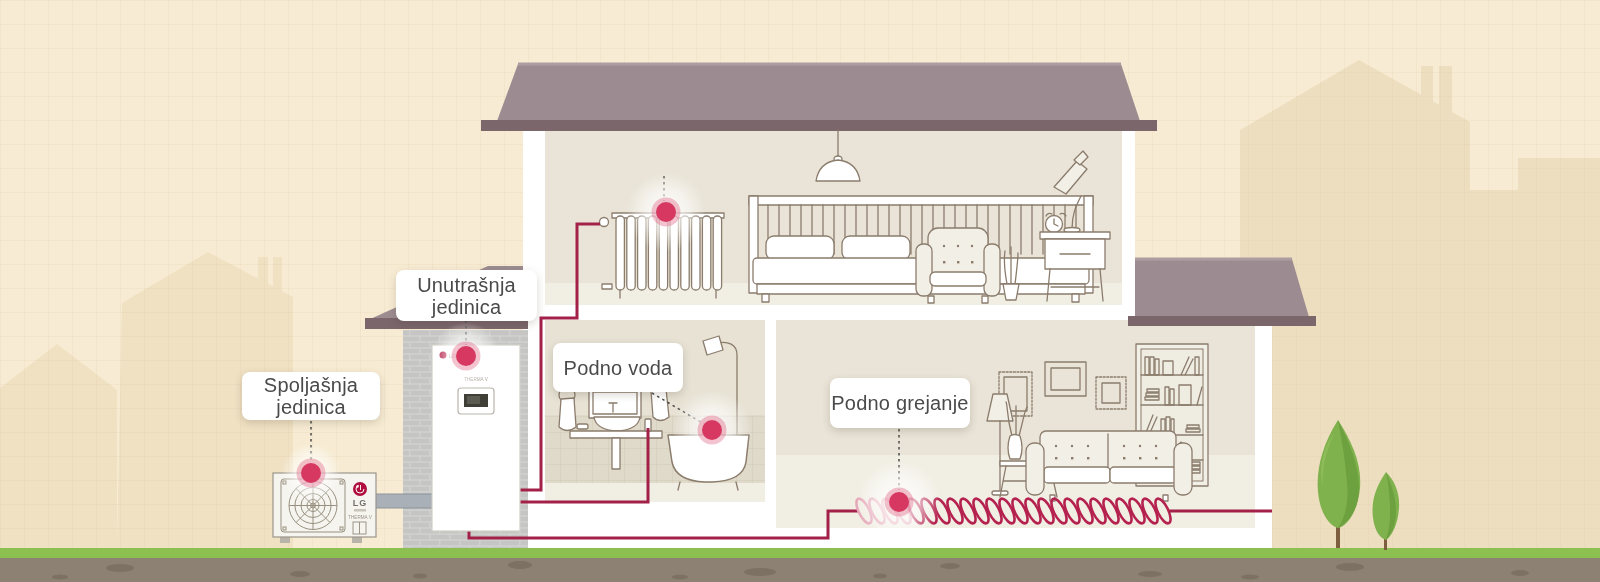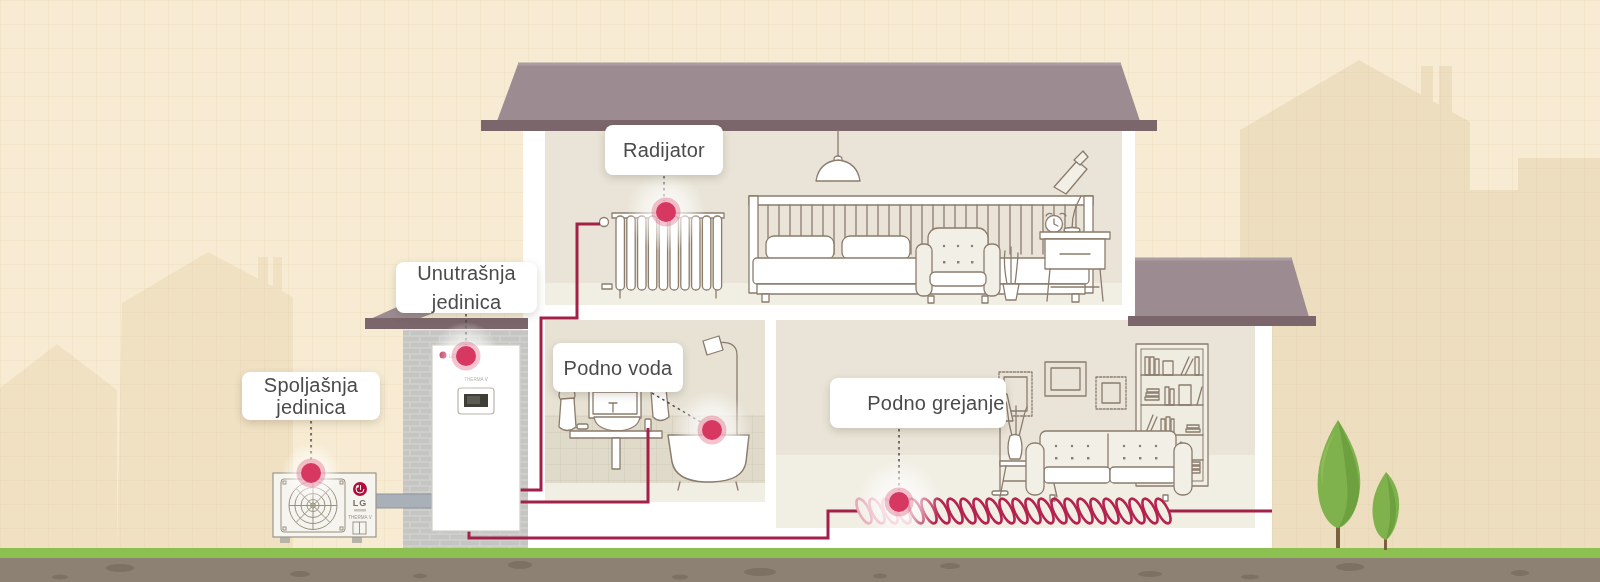--- a/index.html
+++ b/index.html
@@ -460,30 +460,27 @@
     <circle cx="712" cy="430" r="14.5" fill="rgba(214,56,98,0.30)"></circle>
     <circle cx="712" cy="430" r="10" fill="#d63862"></circle>
   </g>
   <g>
     <circle cx="899" cy="502" r="42" fill="url(#glow)"></circle>
     <circle cx="899" cy="502" r="14.5" fill="rgba(214,56,98,0.30)"></circle>
     <circle cx="899" cy="502" r="10" fill="#d63862"></circle>
   </g>
 </svg>
 
-  <div class="callout" style="left:605px;top:125px;width:118px;height:50px;">
-    <span>Radijator</span>
-  </div>
-  <div class="callout" style="left:396px;top:262px;width:141px;height:51px;justify-content:space-between;">
+  <div class="callout" style="left:396px;top:270px;width:141px;height:51px;">
     <span>Unutrašnja</span>
     <span>jedinica</span>
   </div>
   <div class="callout" style="left:242px;top:372px;width:138px;height:48px;">
     <span>Spoljašnja</span>
     <span>jedinica</span>
   </div>
   <div class="callout" style="left:553px;top:343px;width:130px;height:49px;">
     <span>Podno voda</span>
   </div>
-  <div class="callout" style="left:830px;top:378px;width:140px;height:50px;padding-left:36px;">
+  <div class="callout" style="left:830px;top:378px;width:140px;height:50px;">
     <span>Podno grejanje</span>
   </div>
 </div>
 
 </body></html>

